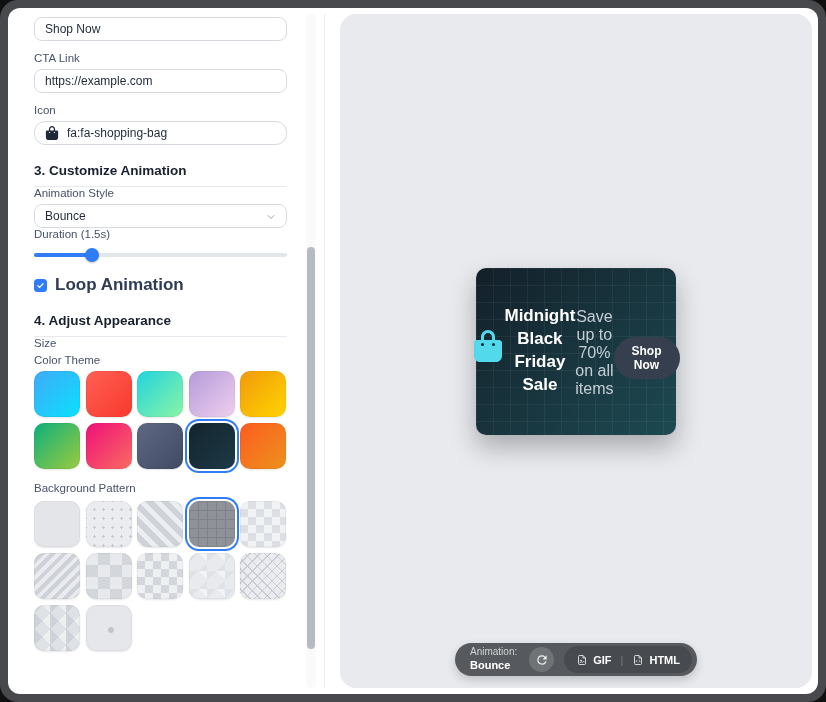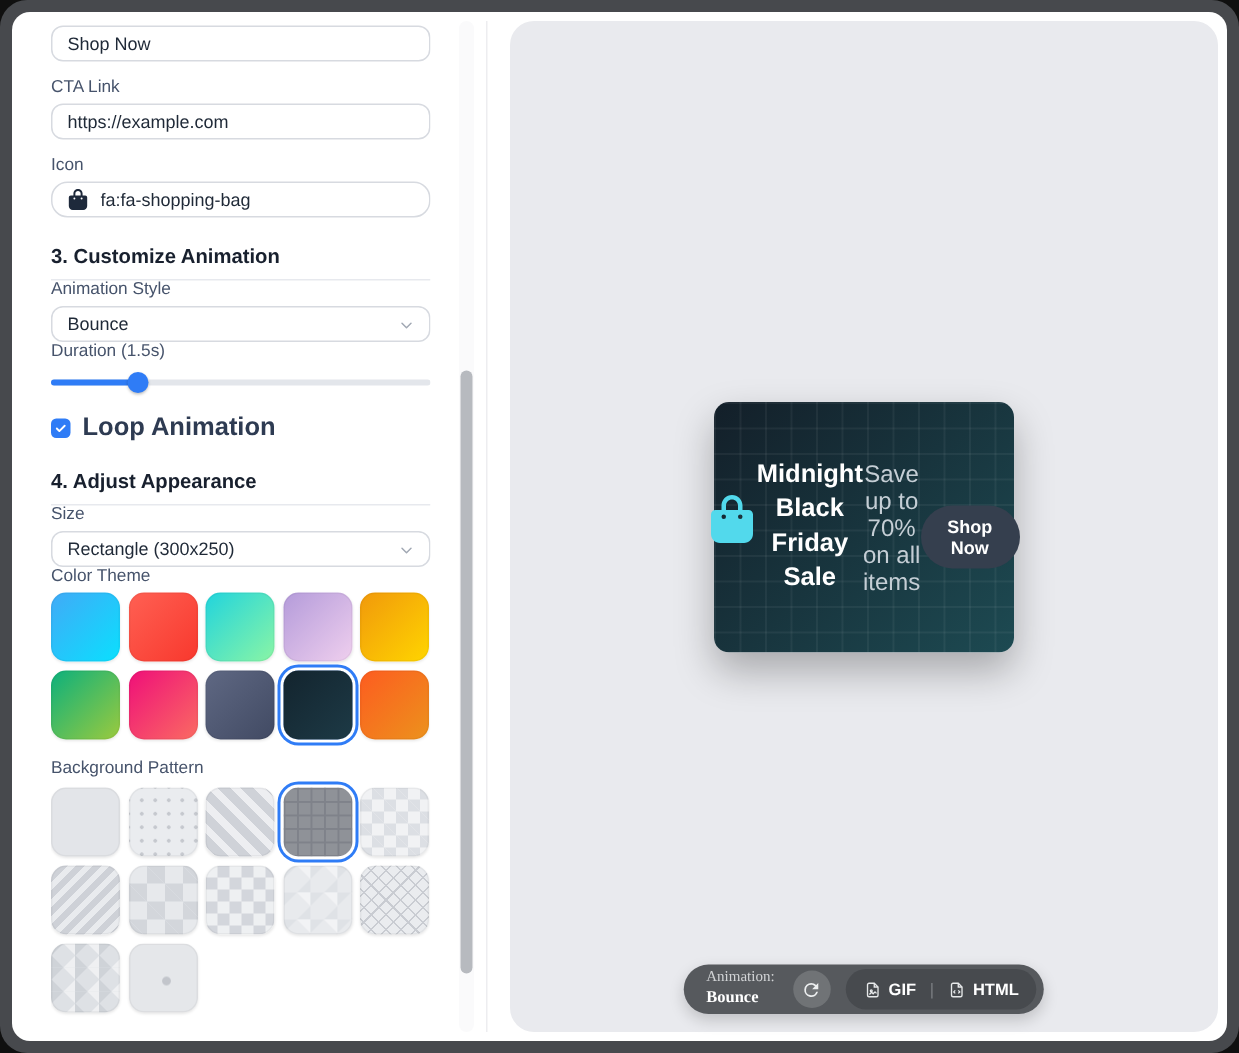--- a/index.html
+++ b/index.html
@@ -97,21 +97,21 @@
             background-size:17px 17px, 17px 17px, 100% 100%; }
   .banner-icon { width:32px; height:32px; color:var(--banner-icon); margin-bottom:10px; }
   .banner-title { color:#ffffff; font-weight:bold; font-size:17px; line-height:1.35; width:196px; }
   .banner-sub { color:#c5ced5; font-size:16px; margin-top:4px; }
   .banner-cta { margin-top:13px; background:#353f4e; color:#fff; font-size:12px; font-weight:bold;
                 padding:7px 18px; border-radius:999px; border:none; cursor:pointer; }
 
   .toolbar { position:absolute; left:50%; transform:translateX(-50%); bottom:12px; height:33px;
              background:#56595d; border-radius:999px; display:flex; align-items:center;
              padding:0 5px 0 15px; gap:10px; box-shadow:0 4px 10px rgba(0,0,0,.18); }
-  .tb-anim { line-height:1.25; text-align:left; padding-right:2px;font-family:Liberation Serif, serif; }
+  .tb-anim { line-height:1.25; text-align:left; padding-right:2px; }
   .tb-anim-label { font-size:10px; color:#d2d4d6; }
   .tb-anim-value { font-size:11px; font-weight:bold; color:#ffffff; }
   .tb-refresh { width:25px; height:25px; border-radius:50%; background:#707376; border:none; cursor:pointer;
                 display:flex; align-items:center; justify-content:center; }
   .tb-refresh svg { width:14px; height:14px; fill:#eceeef; }
   .tb-export { height:27px; background:#474a4e; border-radius:999px; display:flex; align-items:center;
                padding:0 12px; gap:9px; }
   .tb-btn { display:flex; align-items:flex-start; gap:5px; background:none; border:none; cursor:pointer;
             color:#ffffff; font-size:11px; font-weight:bold; font-family:Liberation Sans, sans-serif; }
   .tb-btn svg { width:12px; height:12px; stroke:#e7e9ea; fill:none; stroke-width:1.8; }
@@ -169,28 +169,20 @@
               <path d="M5 12.5l4.5 4.5L19 7.5" stroke="#ffffff" stroke-width="3.4" fill="none" stroke-linecap="round" stroke-linejoin="round"></path>
             </svg>
         </span>
         <span class="check-label">Loop Animation</span>
       </div>
 
       <div class="section-title mt-18">4. Adjust Appearance</div>
       <div class="divider"></div>
 
       <div class="field-label mt-12">Size</div>
-      <div class="select">
-        <span>Rectangle (300x250)</span>
-        <span class="chev">
-          <svg viewBox="0 0 24 24" width="12" height="12">
-              <path d="M6 9l6 6 6-6" stroke="currentColor" stroke-width="2" fill="none" stroke-linecap="round" stroke-linejoin="round"></path>
-            </svg>
-        </span>
-      </div>
 
       <div class="field-label mt-12">Color Theme</div>
       <div class="swatch-grid mt-4" id="themes-grid">
           <div class="swatch" style="background: linear-gradient(135deg, rgb(65, 170, 247), rgb(10, 224, 254));"></div>
           <div class="swatch" style="background: linear-gradient(135deg, rgb(255, 96, 83), rgb(248, 56, 45));"></div>
           <div class="swatch" style="background: linear-gradient(135deg, rgb(33, 212, 221), rgb(138, 245, 165));"></div>
           <div class="swatch" style="background: linear-gradient(135deg, rgb(180, 155, 218), rgb(239, 207, 238));"></div>
           <div class="swatch" style="background: linear-gradient(135deg, rgb(241, 153, 11), rgb(255, 213, 0));"></div>
           <div class="swatch" style="background: linear-gradient(135deg, rgb(12, 176, 124), rgb(155, 202, 62));"></div>
           <div class="swatch" style="background: linear-gradient(135deg, rgb(239, 15, 121), rgb(250, 107, 98));"></div>

